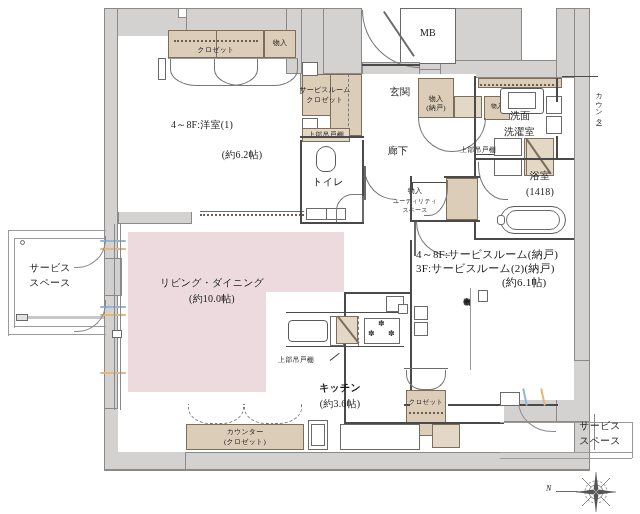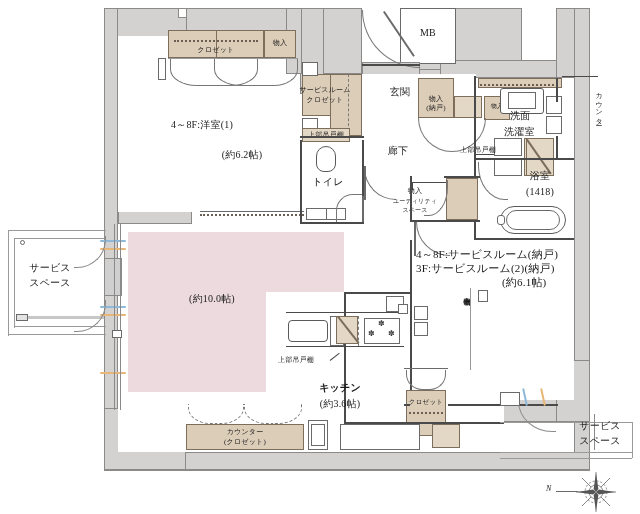--- a/index.html
+++ b/index.html
@@ -230,20 +230,21 @@
 
   <div class="fixs" style="left:364px;top:318px;width:36px;height:26px;"></div>
   <div class="lbl tiny" style="left:378px;top:319px;font-size:8px;color:#3a3a3a;">✽</div>
   <div class="lbl tiny" style="left:368px;top:329px;font-size:8px;color:#3a3a3a;">✽</div>
   <div class="lbl tiny" style="left:388px;top:329px;font-size:8px;color:#3a3a3a;">✽</div>
   <div class="fixs" style="left:386px;top:296px;width:18px;height:16px;"></div>
 
   <div class="lbl lg ctr" style="left:340px;top:382px;font-weight:bold;">キッチン</div>
   <div class="lbl lg ctr" style="left:340px;top:398px;">(約3.6帖)</div>
 
+  <div class="lbl lg ctr" style="left:212px;top:277px;">リビング・ダイニング</div>
   <div class="lbl lg ctr" style="left:212px;top:293px;">(約10.0帖)</div>
 
   <div class="store" style="left:186px;top:424px;width:118px;height:26px;"></div>
   <div class="lbl tiny ctr" style="left:245px;top:428px;">カウンター</div>
   <div class="lbl tiny ctr" style="left:245px;top:438px;">(クロゼット)</div>
   <div class="swing" style="left:188px;top:404px;width:28px;height:20px;border:0;border-left:1px dashed #7b7b7b;border-bottom:1px dashed #7b7b7b;border-radius:0 0 0 80%;"></div>
   <div class="swing" style="left:216px;top:404px;width:28px;height:20px;border:0;border-right:1px dashed #7b7b7b;border-bottom:1px dashed #7b7b7b;border-radius:0 0 80% 0;"></div>
   <div class="swing" style="left:244px;top:404px;width:28px;height:20px;border:0;border-left:1px dashed #7b7b7b;border-bottom:1px dashed #7b7b7b;border-radius:0 0 0 80%;"></div>
   <div class="swing" style="left:272px;top:404px;width:30px;height:20px;border:0;border-right:1px dashed #7b7b7b;border-bottom:1px dashed #7b7b7b;border-radius:0 0 80% 0;"></div>
   <div class="fixs" style="left:308px;top:420px;width:20px;height:30px;"></div>

